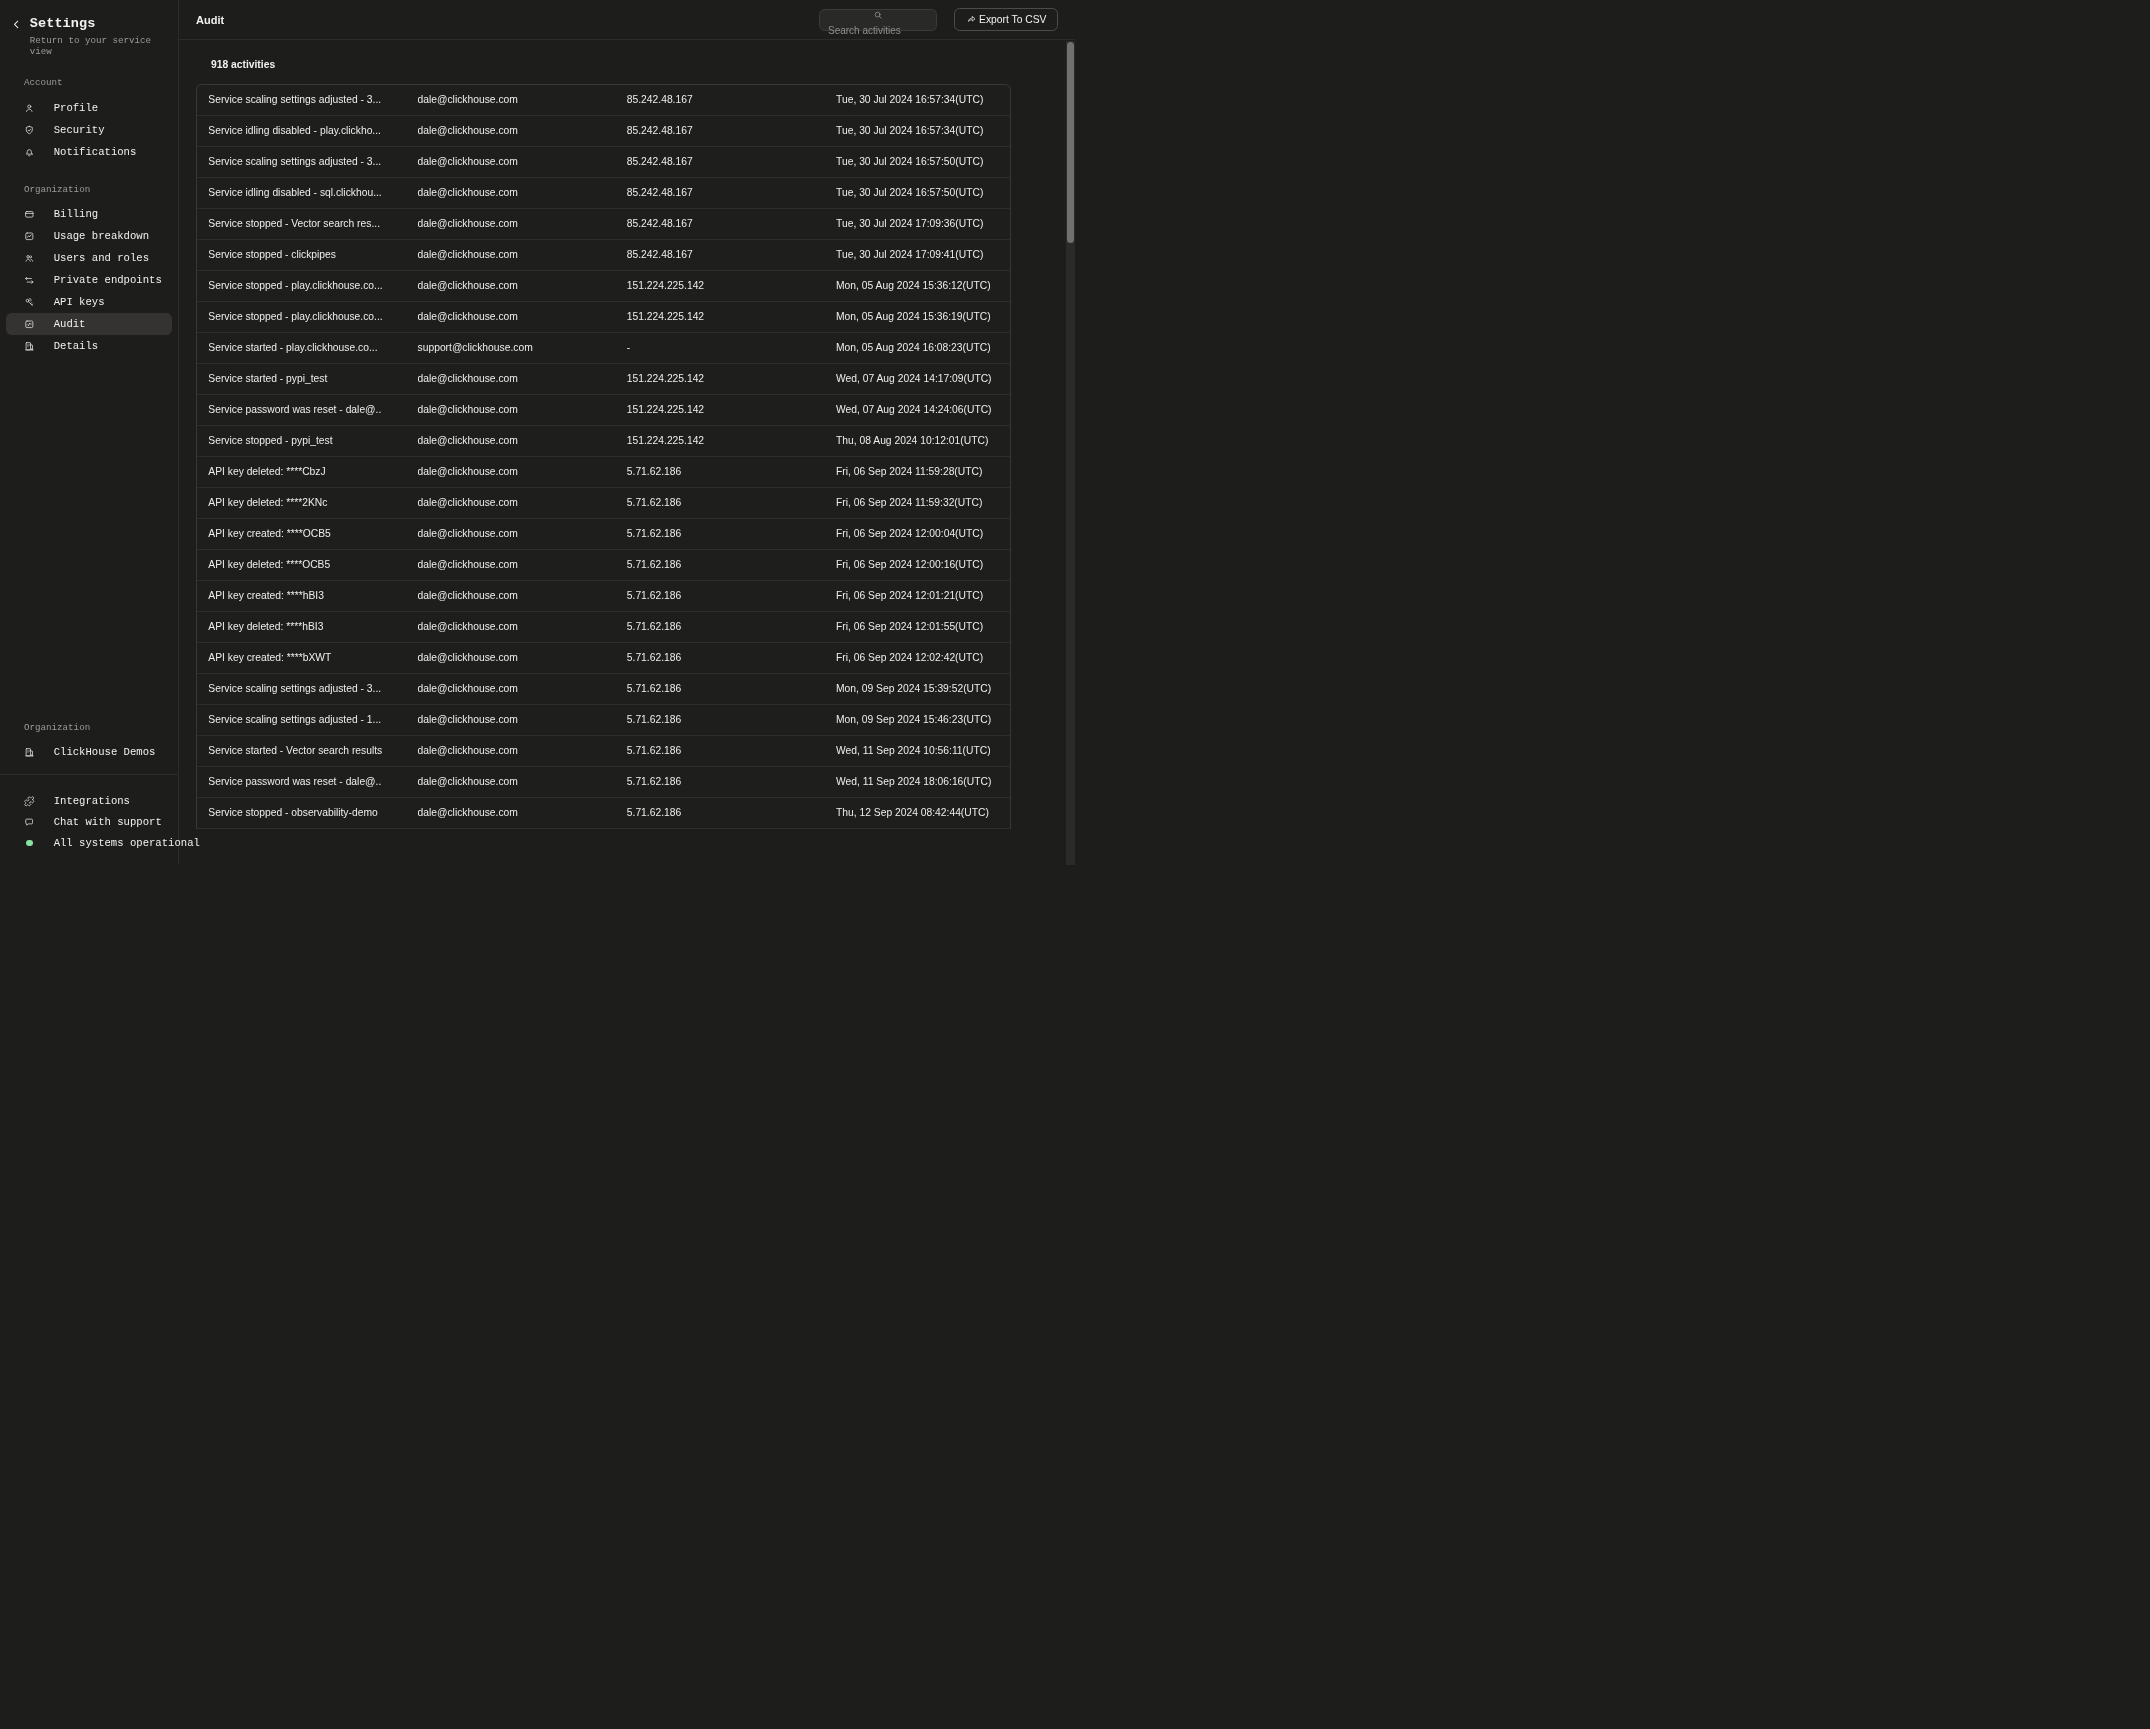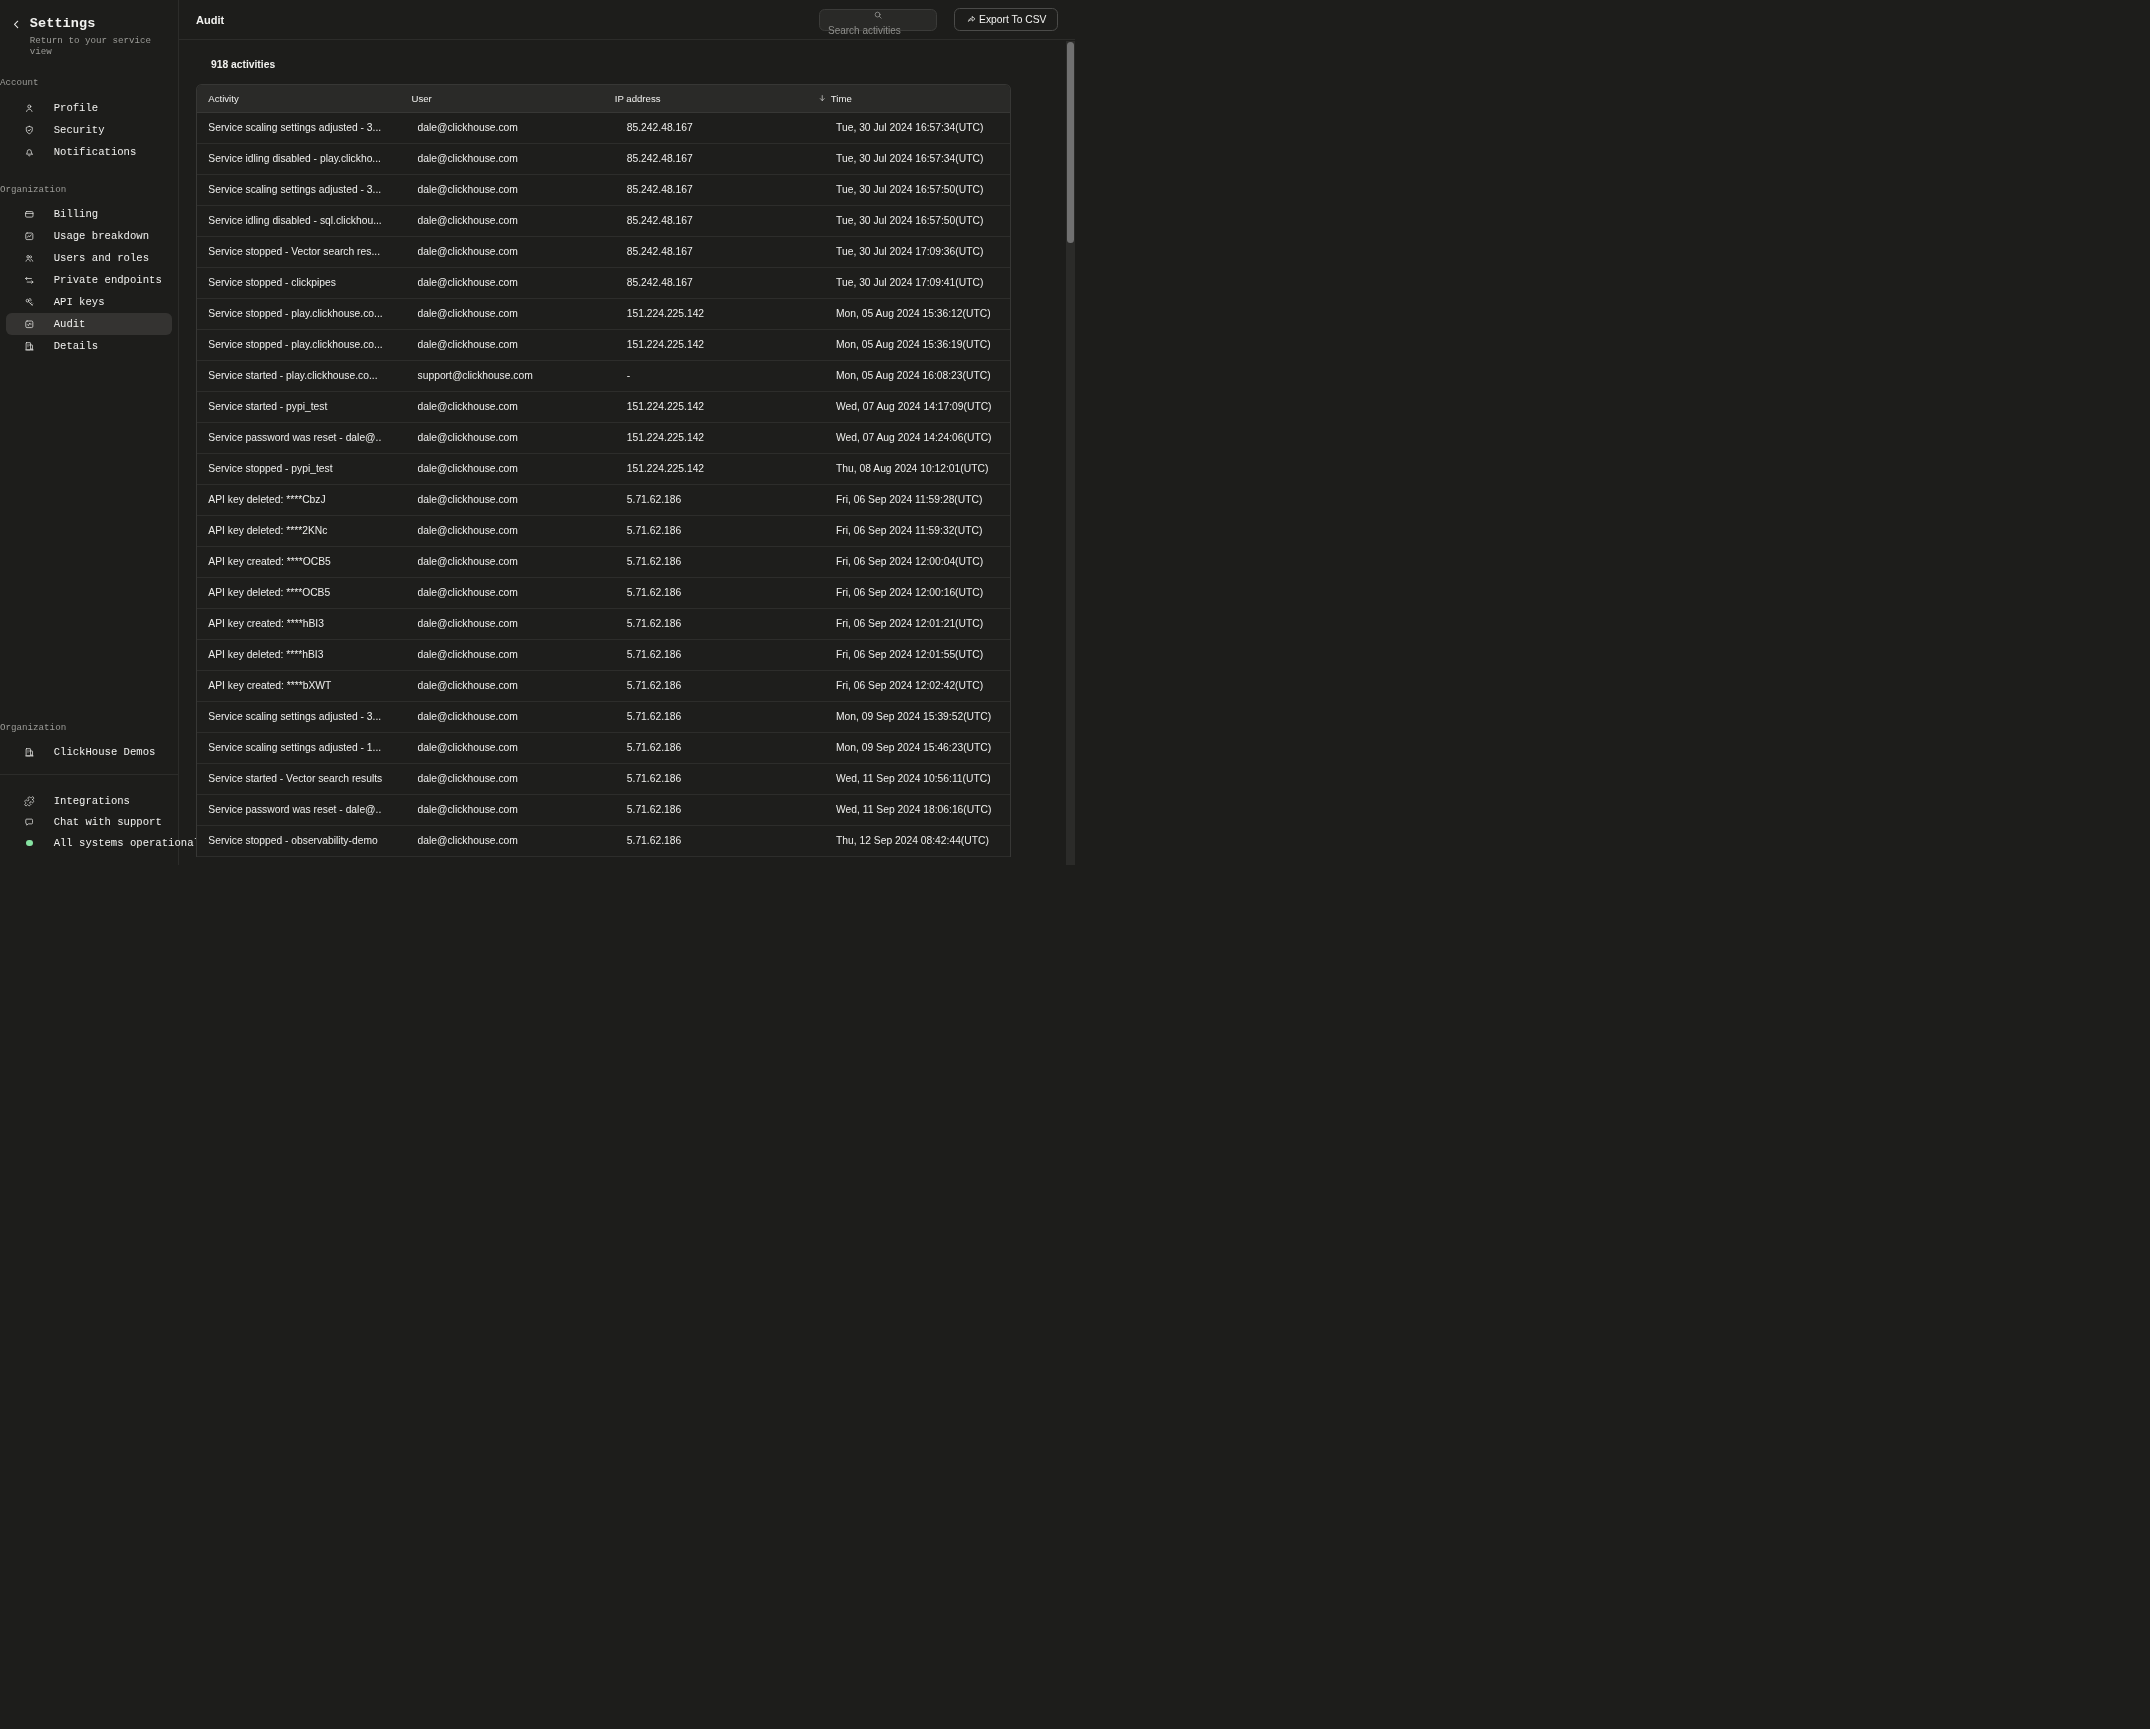--- a/index.html
+++ b/index.html
@@ -18,21 +18,21 @@
     border-right:0.7px solid #2c2c2a;
     display:flex; flex-direction:column;font-family:Liberation Mono, monospace;
   }
   .sb-header { padding:15.6px 11.3px 0 10px; display:flex; align-items:flex-start; gap:7px; }
   .back-btn { width:12.8px; height:12.8px; margin-top:2.1px; color:#e9e9e7; cursor:pointer; flex:none; }
   .back-btn svg { width:100%; height:100%; }
   .sb-title { font-size:13.5px; font-weight:700; letter-spacing:0.1px; }
   .sb-subtitle { font-size:9.2px; color:#9b9b97; margin-top:4.3px; }
 
   .sb-section { margin-top:20.6px; }
-  .sb-section-label { font-size:9.2px; color:#9b9b97; margin-bottom:8.5px; font-weight:400; }
+  .sb-section-label { padding-left:24px; font-size:9.2px; color:#9b9b97; margin-bottom:8.5px; font-weight:400; }
   .sb-item {
     height:22px; display:flex; align-items:center; gap:19px;
     margin:0 5.7px; padding:0 7px 0 18.4px; border-radius:5.7px;
     font-size:10.6px; color:#f1f1ef; cursor:pointer; white-space:nowrap;
   }
   .sb-item.selected { background:#343331; }
   .icon { display:inline-flex; width:10.6px; height:10.6px; color:#e9e9e7; flex:none; }
   .icon svg { width:100%; height:100%; }
 
   .sb-spacer { flex:1; }
@@ -325,40 +325,20 @@
             </svg>
         </span>
         <span>Export To CSV</span>
       </button>
     </div>
 
     <div class="main-body">
       <div class="count-label">918 activities</div>
 
       <div class="table">
-        <div class="thead" id="thead">
-            <div class="th">
-              <span>Activity</span>
-            </div>
-            <div class="th">
-              <span>User</span>
-            </div>
-            <div class="th">
-              <span>IP address</span>
-            </div>
-            <div class="th">
-              <span class="sort-icon icon">
-                <svg viewBox="0 0 24 24" fill="none" stroke="currentColor" stroke-width="1.8" stroke-linecap="round" stroke-linejoin="round">
-                  <path d="M12 4.5v14"></path>
-                  <path d="M6.4 13l5.6 5.6L17.6 13"></path>
-                </svg>
-              </span>
-              <span>Time</span>
-            </div>
-          </div>
         <div id="tbody">
             <div class="trow">
               <div class="td">Service scaling settings adjusted - 3...</div>
               <div class="td">dale@clickhouse.com</div>
               <div class="td">85.242.48.167</div>
               <div class="td">Tue, 30 Jul 2024 16:57:34(UTC)</div>
             </div>
             <div class="trow">
               <div class="td">Service idling disabled - play.clickho...</div>
               <div class="td">dale@clickhouse.com</div>

